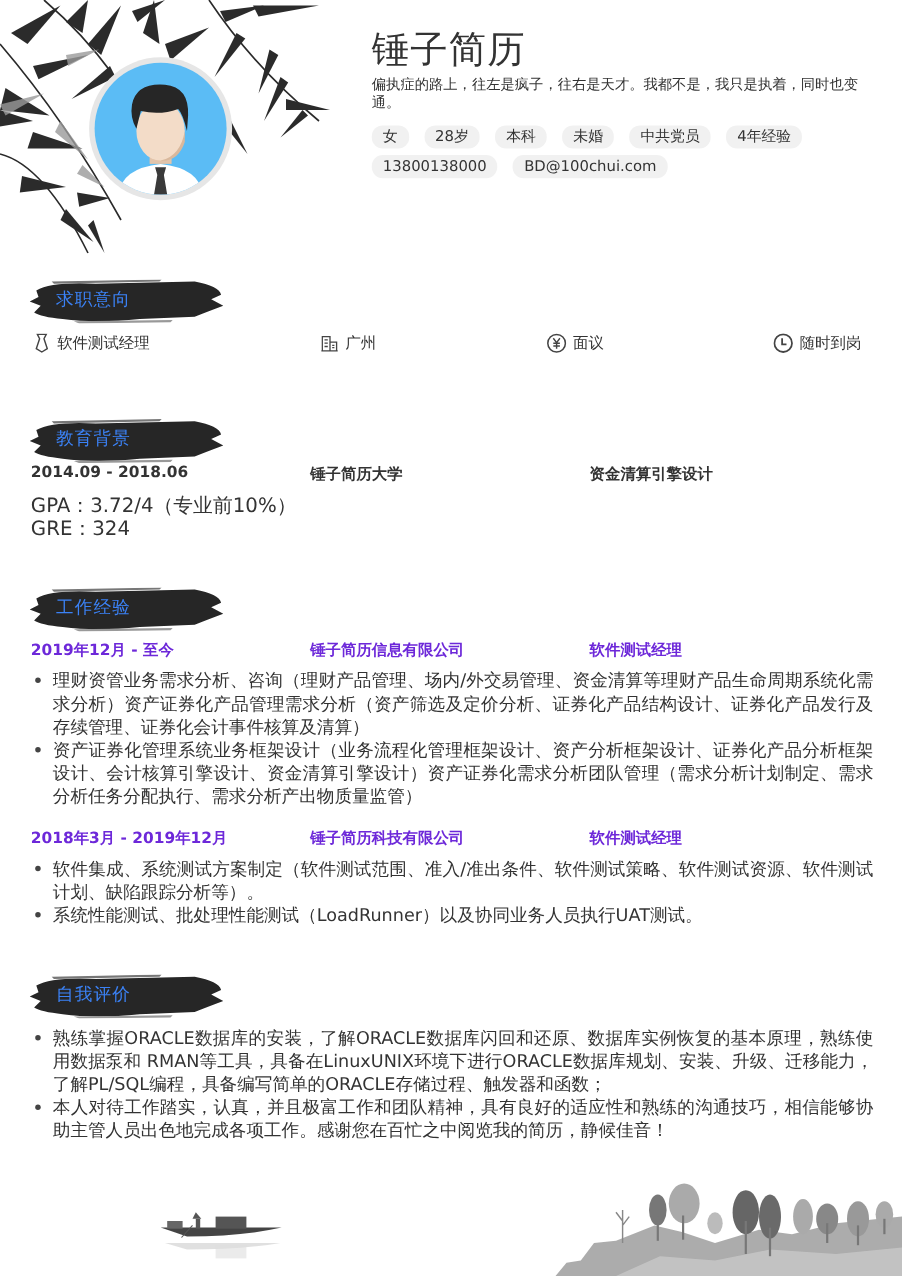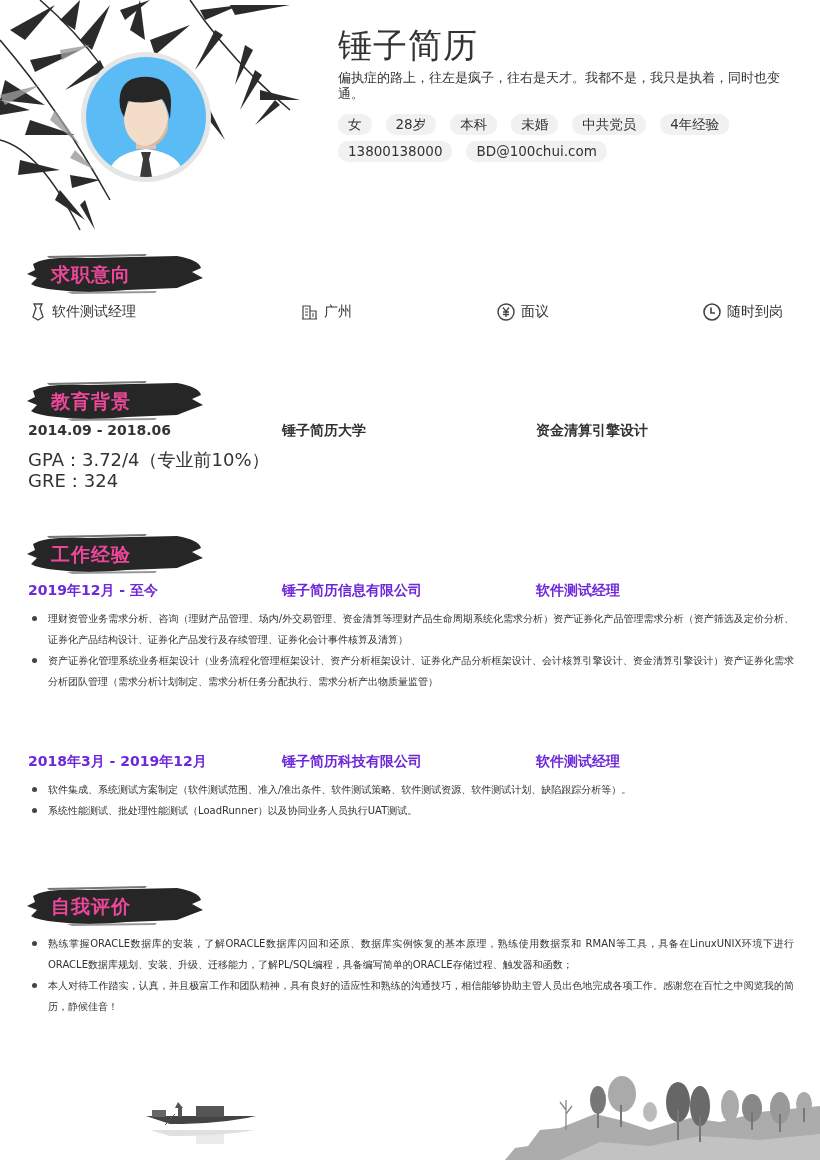--- a/index.html
+++ b/index.html
@@ -24,35 +24,35 @@
     .tag {
       background: #f1f1f1; border-radius: 10px; font-size: 13.5px; color: #333;
       padding: 2px 10px; line-height: 17px; white-space: nowrap;
     }
 
     .section-title {
       position: absolute; left: 27px; width: 176px; height: 40px;
     }
     .section-title svg { position: absolute; left: 0; top: 0; }
     .section-title span {
-      position: absolute; left: 24px; top: 8px; font-size: 19px; font-weight: bold; color: #ec4899;
+      position: absolute; left: 24px; top: 8px; font-size: 16px; font-weight: normal; color: #3b82f6;
       letter-spacing: 1px;
     }
 
     .intent-row { position: absolute; top: 303px; left: 30px; width: 760px; height: 22px; font-size: 14px; color: #333; }
     .intent-item { position: absolute; top: 0; display: flex; align-items: center; gap: 6px; }
     .intent-item svg { display: block; }
 
     .edu-row { position: absolute; left: 28px; top: 422px; width: 760px; font-size: 14px; font-weight: bold; color: #333; }
     .col { position: absolute; top: 0; white-space: nowrap; }
     .c1 { left: 0; } .c2 { left: 254px; } .c3 { left: 508px; }
     .edu-lines { position: absolute; left: 28px; top: 449px; font-size: 18px; color: #333; line-height: 21px; }
 
     .job-head { position: absolute; left: 28px; width: 760px; height: 20px; font-size: 14px; font-weight: bold; color: #6d28d9; }
-    .bullets { position: absolute; left: 28px; width: 766px; font-size: 10px; color: #333; line-height: 21px; list-style: none; }
+    .bullets { position: absolute; left: 28px; width: 766px; font-size: 16px; color: #333; line-height: 21px; list-style: none; }
     .bullets li { position: relative; padding-left: 20px; text-align: justify; }
     .bullets li::before {
       content: ""; position: absolute; left: 4px; top: 8px; width: 5px; height: 5px; border-radius: 50%; background: #444;
     }
 
     .landscape { position: absolute; left: 0; top: 1050px; width: 820px; height: 110px; pointer-events: none; }
   </style>
 </head>
 <body>
 
@@ -133,21 +133,21 @@
   <span>求职意向</span>
 </div>
 
 <div class="intent-row">
   <div class="intent-item" style="left:0">
     <svg width="16" height="18" viewBox="0 0 16 18">
       <path d="M4 1 L12 1 L10 5 L13 14 L8 17 L3 14 L6 5 Z" fill="none" stroke="#444" stroke-width="1.3"></path>
     </svg>
     <span>软件测试经理</span>
   </div>
-  <div class="intent-item" style="left:272px">
+  <div class="intent-item" style="left:262px">
     <svg width="16" height="16" viewBox="0 0 16 16">
       <path d="M1 15 L1 2 L8 2 L8 15 M8 7 L14 7 L14 15 M0 15 L15 15 M3 5 L6 5 M3 8 L6 8 M3 11 L6 11 M10 10 L12 10 M10 12 L12 12" fill="none" stroke="#444" stroke-width="1.2"></path>
     </svg>
     <span>广州</span>
   </div>
   <div class="intent-item" style="left:467px">
     <svg width="18" height="18" viewBox="0 0 18 18">
       <circle cx="9" cy="9" r="8" fill="none" stroke="#444" stroke-width="1.4"></circle>
       <path d="M6 4.5 L9 8.5 L12 4.5 M9 8.5 L9 14 M6 9 L12 9 M6 11.5 L12 11.5" fill="none" stroke="#444" stroke-width="1.3"></path>
     </svg>

